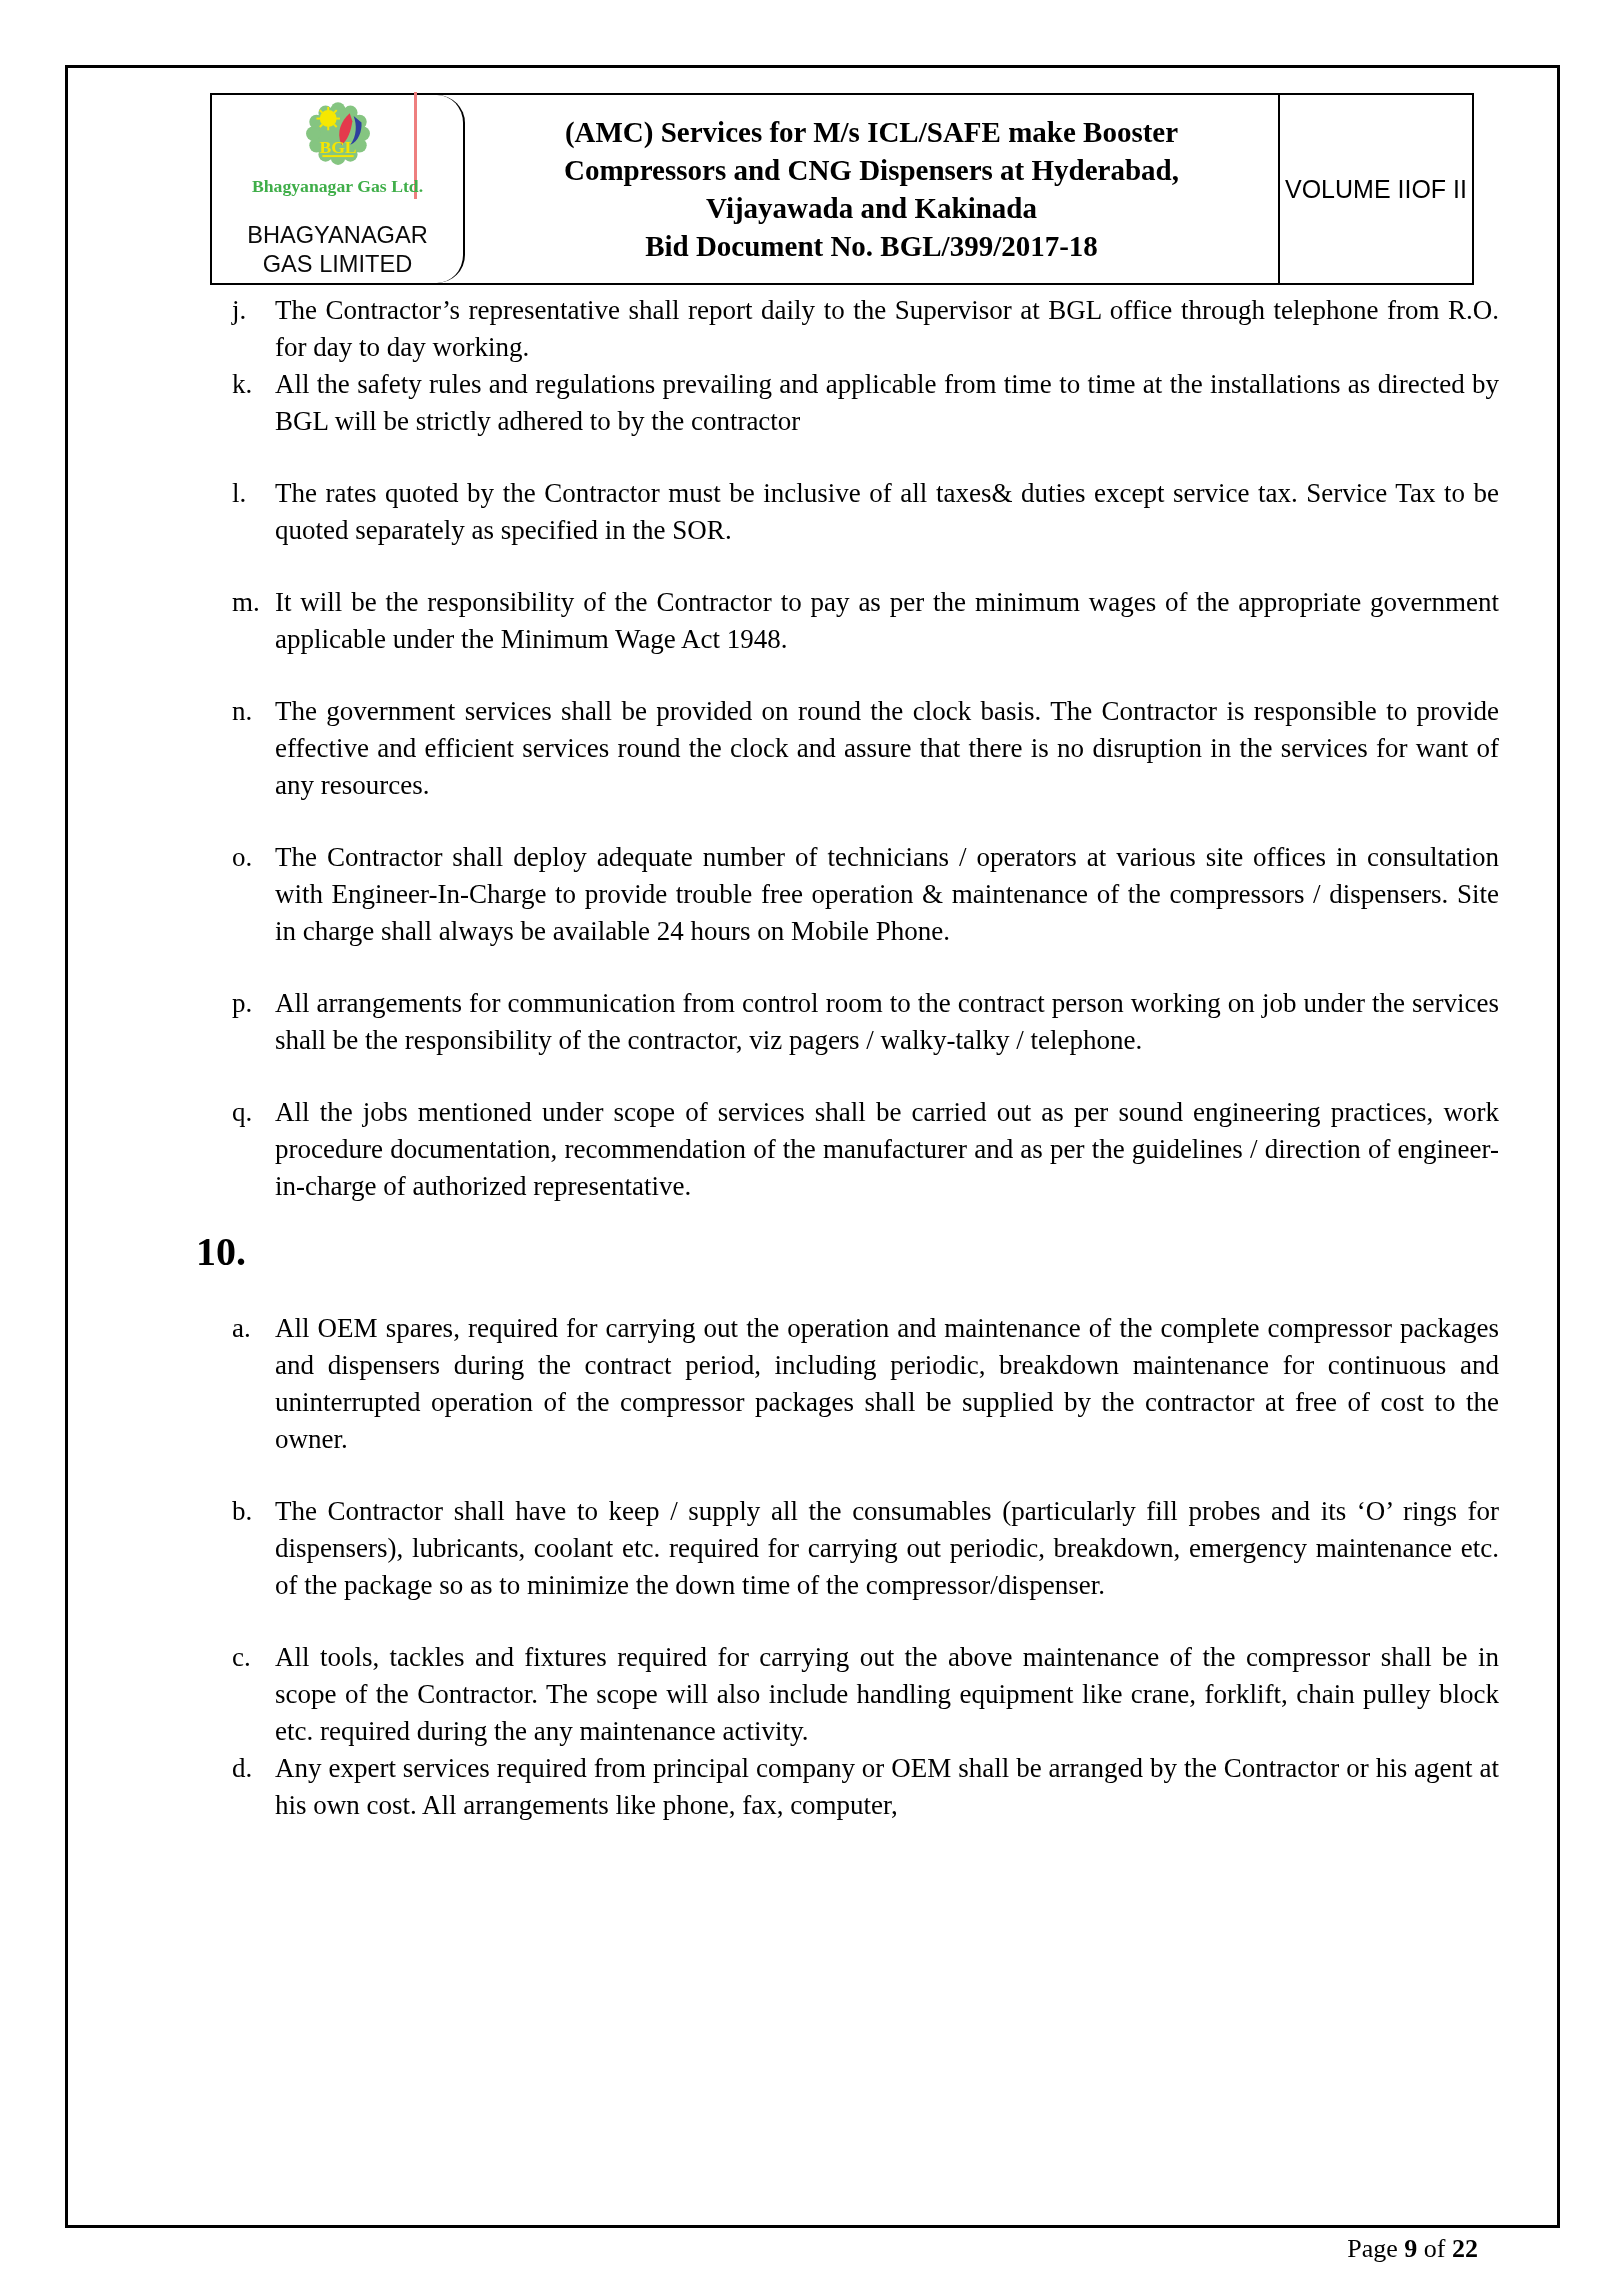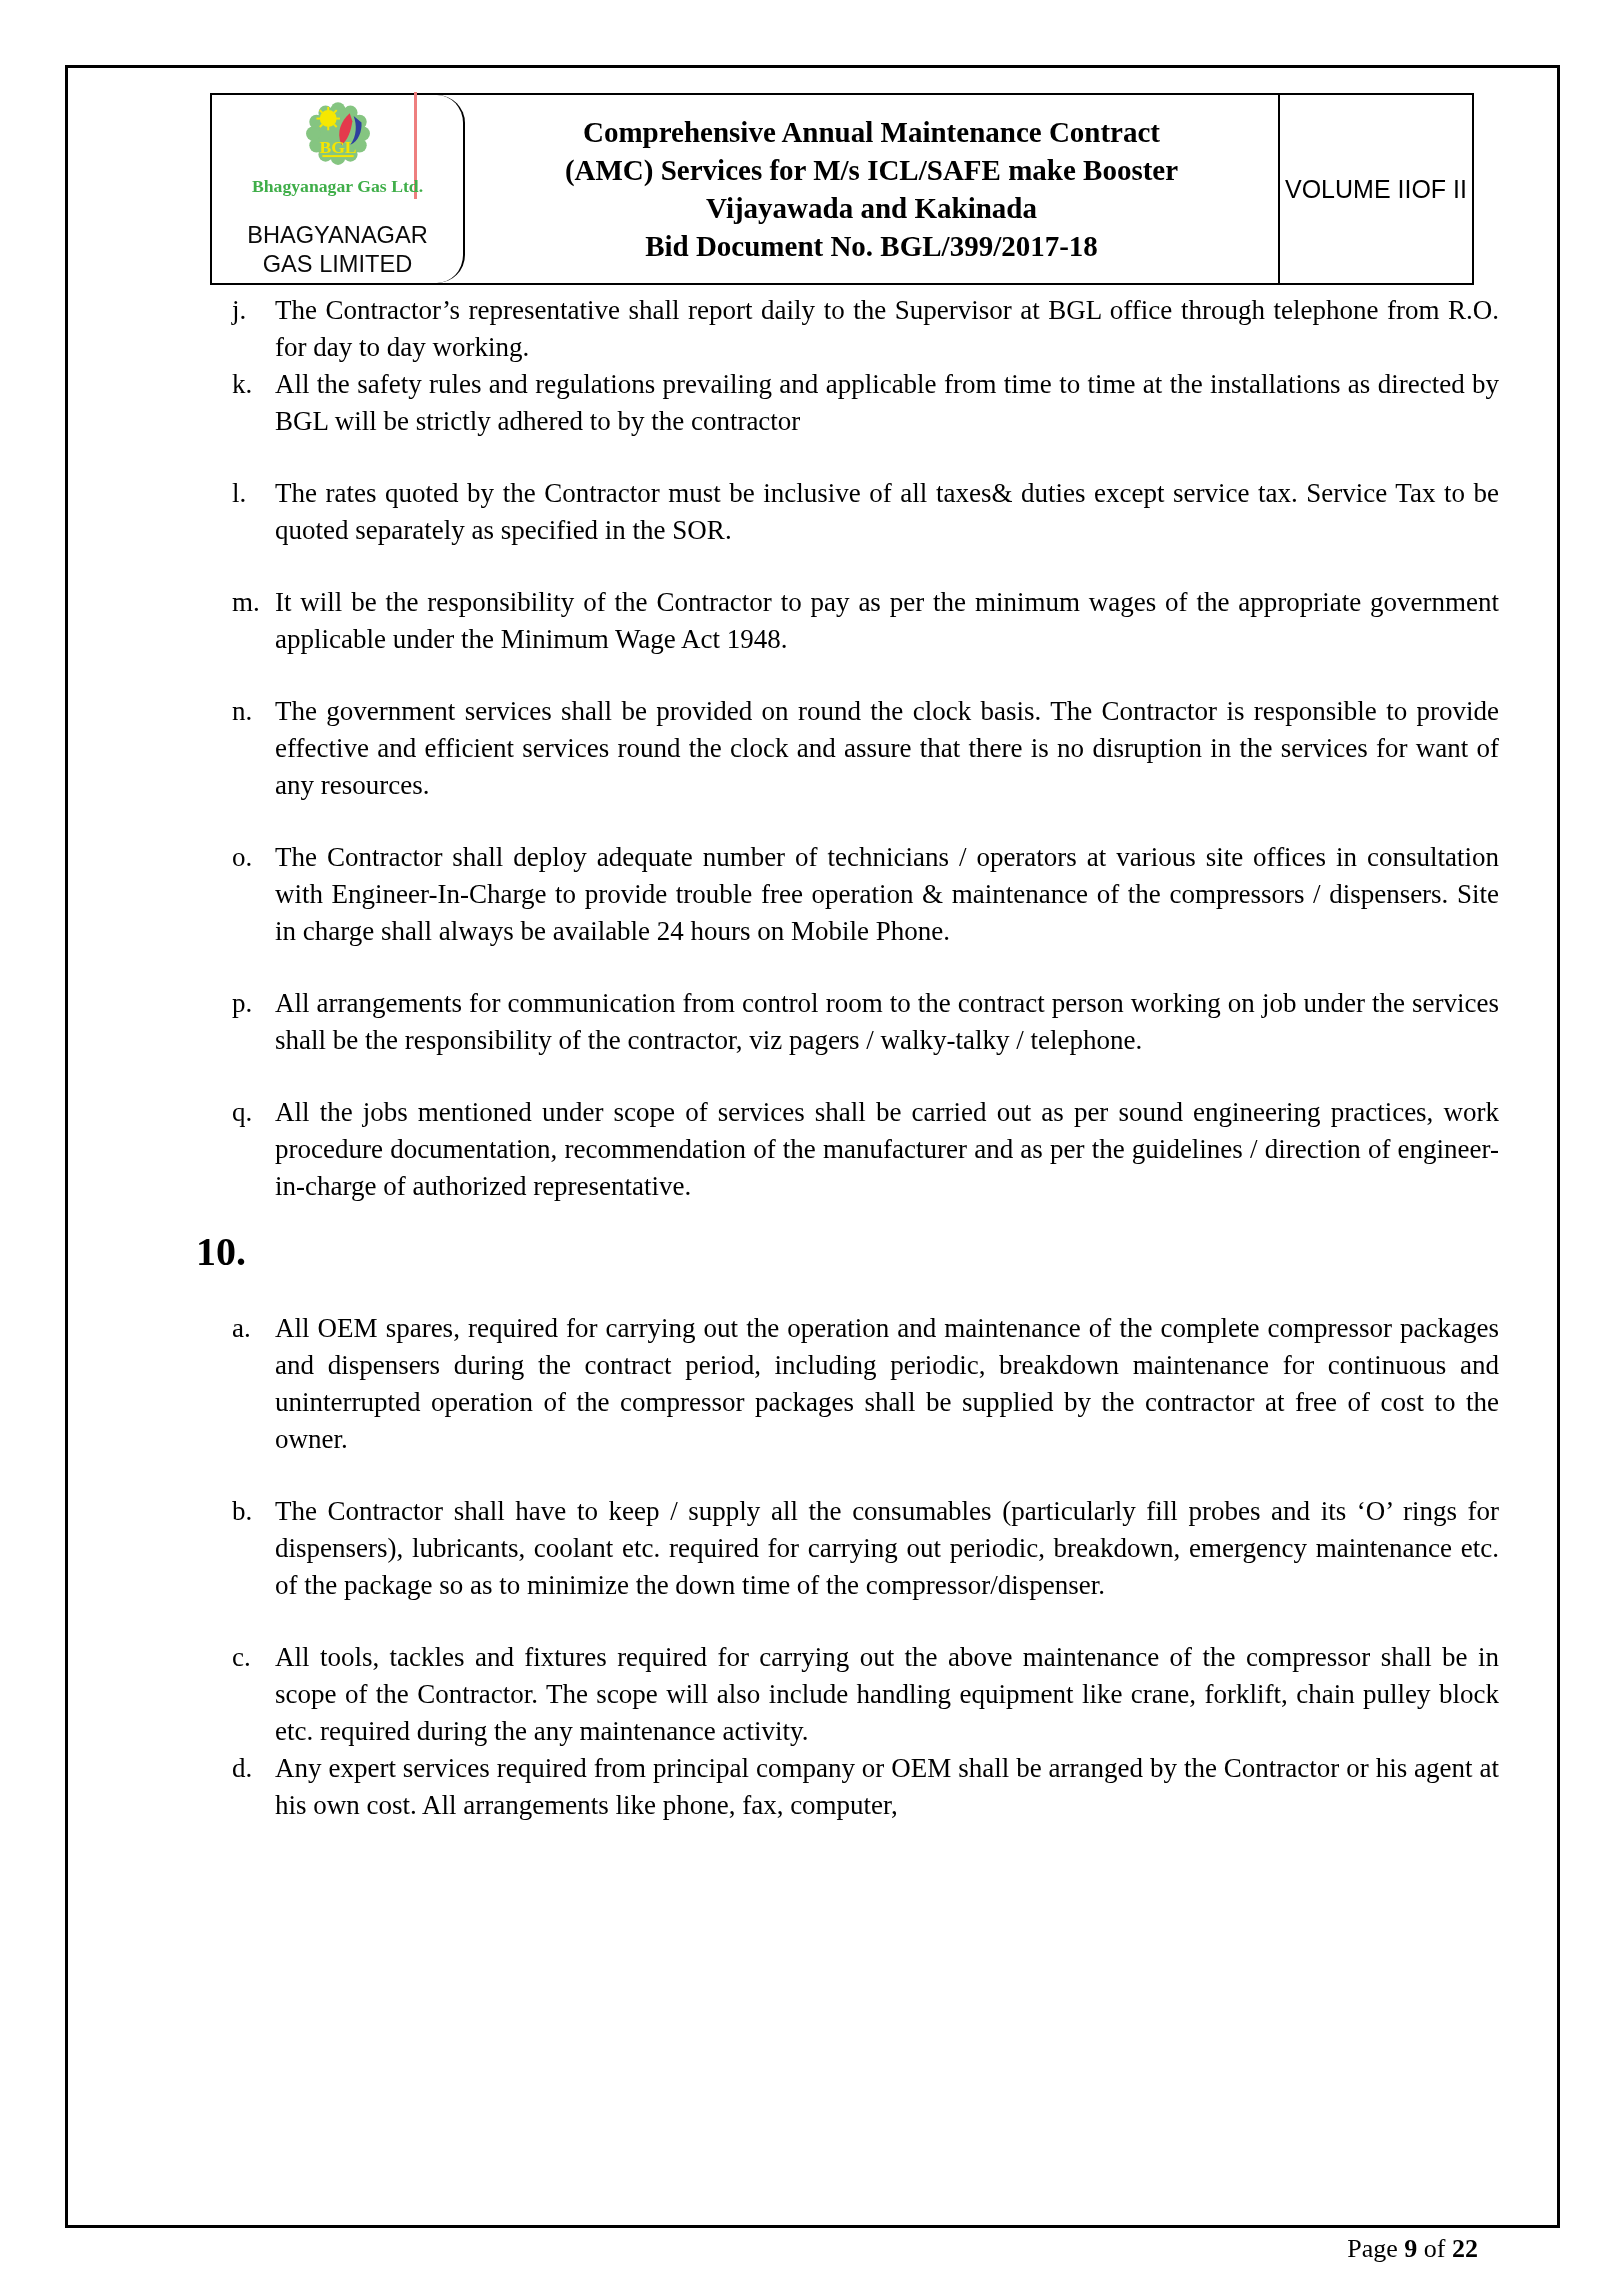--- a/index.html
+++ b/index.html
@@ -102,22 +102,22 @@
           <path d="M 93 22 C 80 34 72 50 80 70 C 90 64 95 48 97 34 Z" fill="#e4394c"></path>
           <path d="M 99 26 C 104 40 104 56 94 70 C 106 65 112 50 111 36 Z" fill="#2e3f9e"></path>
           <text class="t" x="75" y="82" text-anchor="middle" font-size="27" font-weight="bold" fill="#f5e500">BGL</text>
           <rect x="51" y="86" width="48" height="3" fill="#f5e500"></rect>
         </svg>
         <div class="emblem-caption">Bhagyanagar Gas Ltd.</div>
         <div class="company-name">BHAGYANAGAR GAS LIMITED</div>
       </div>
 
       <div class="cell-title">
-        <div>Comprehensive Annual Maintenance Contract</div>
         <div>(AMC) Services for M/s ICL/SAFE make Booster</div>
+        <div>Compressors and CNG Dispensers at Hyderabad,</div>
         <div>Vijayawada and Kakinada</div>
         <div>Bid Document No. BGL/399/2017-18</div>
       </div>
 
       <div class="cell-volume">
         <div>VOLUME II</div>
         <div>OF II</div>
       </div>
     </div>
 

